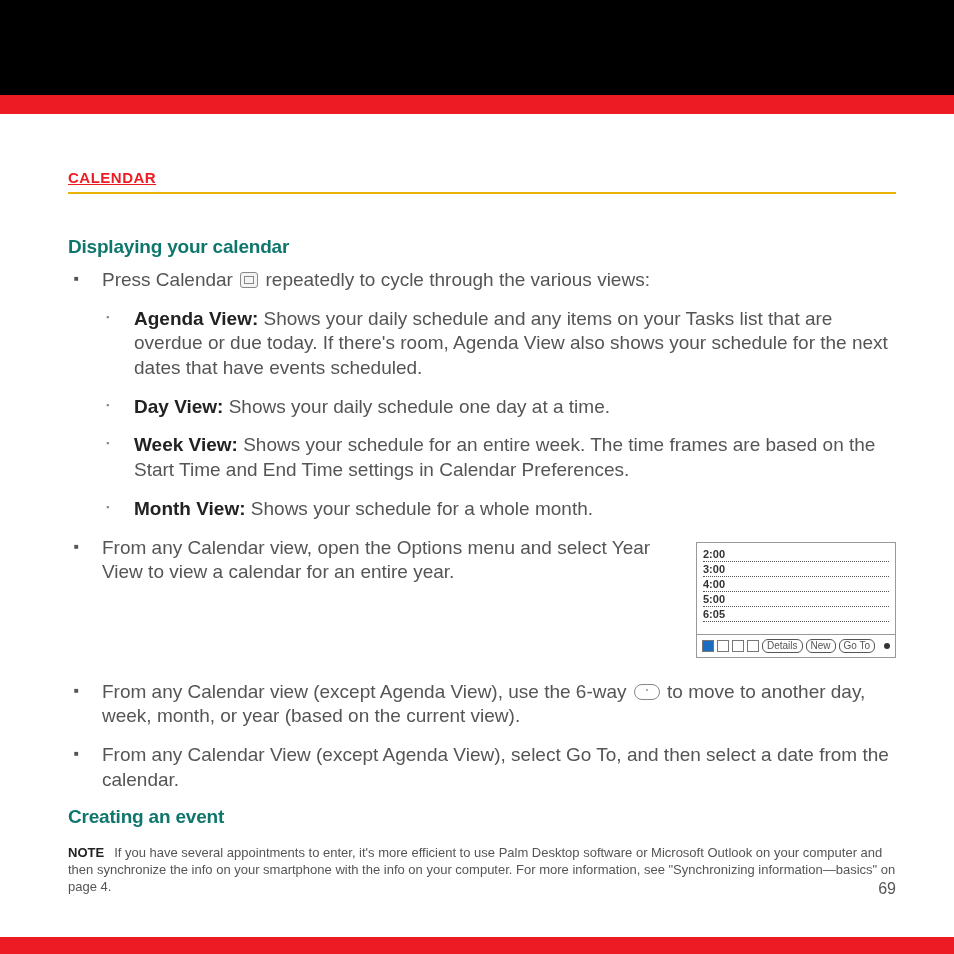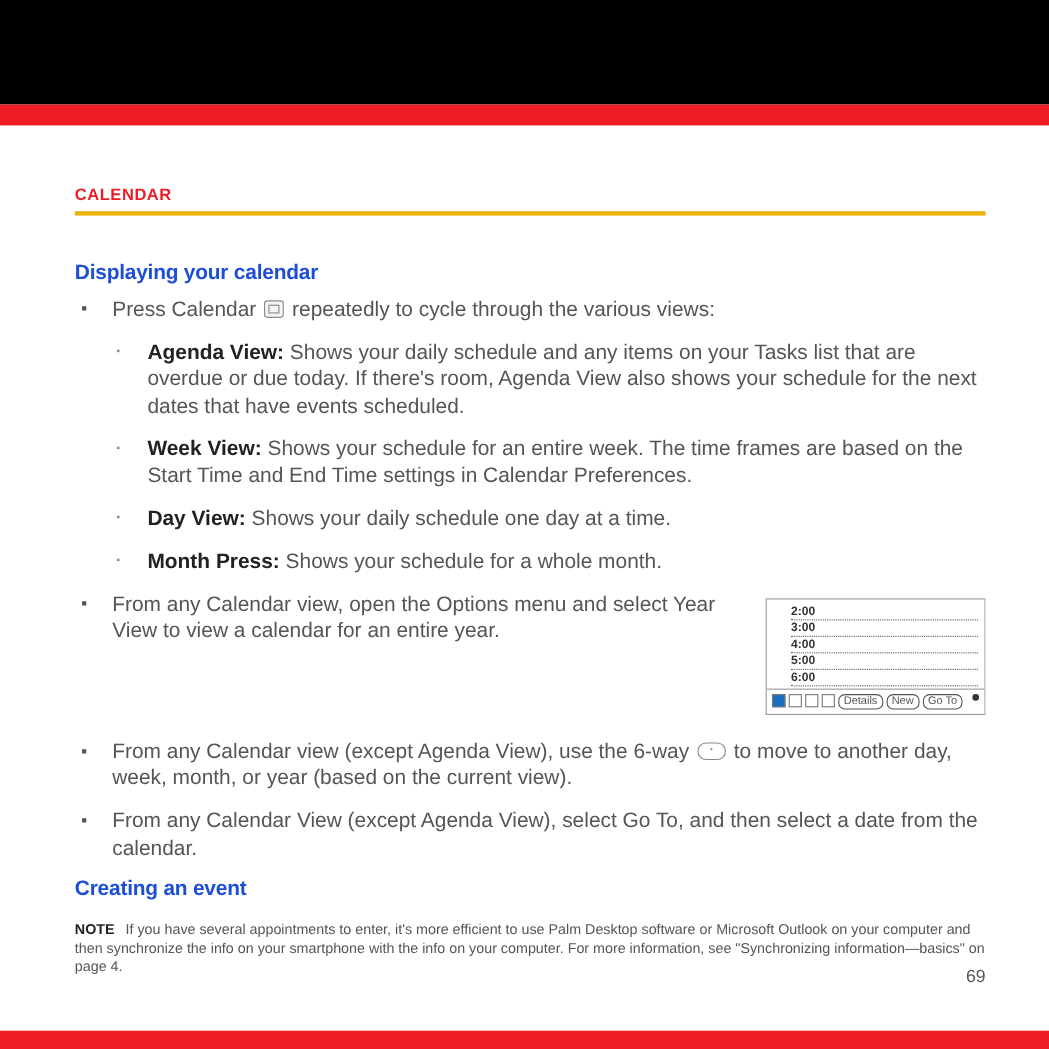--- a/index.html
+++ b/index.html
@@ -23,27 +23,28 @@
   .content {
     padding: 55px 58px 0 68px;
     color: #333;
   }
   .chapter-title {
     color: #ed1c24;
     font-weight: bold;
     font-size: 15px;
     letter-spacing: 0.5px;
     padding-bottom: 6px;
-    border-bottom: 4px solid #eab308;
+    border-bottom: 2px solid #eab308;
     margin-bottom: 42px;
+    text-decoration: underline;
   }
   .section-title {
     font-weight: bold;
     font-size: 19px;
-    color: #1d4ed8;
+    color: #0f766e;
     margin-bottom: 10px;
     font-family: Arial, sans-serif;
     font-stretch: condensed;
     letter-spacing: -0.2px;
   }
   .body-text {
     font-size: 19px;
     line-height: 1.3;
     color: #555;
     font-family: Arial, sans-serif;
@@ -125,29 +126,29 @@
   }
   .fig-rows {
     font-size: 11px;
     font-weight: bold;
     color: #333;
     padding: 4px 6px 2px 6px;
   }
   .fig-rows .row {
     border-bottom: 1px dotted #555;
     line-height: 14px;
-    margin-left: 16px;
   }
   .fig-toolbar {
     display: flex;
-    align-items: flex-start;
+    align-items: center;
     gap: 3px;
     padding: 4px 5px;
     border-top: 1px solid #999;
     font-size: 11px;
+    margin-top: 10px;
   }
   .fig-toolbar .vbox {
     display: inline-block;
     width: 12px;
     height: 12px;
     border: 1px solid #777;
   }
   .fig-toolbar .vbox.blue { background: #1b6dc1; }
   .fig-toolbar .pill {
     border: 1px solid #555;
@@ -203,39 +204,39 @@
 
   <ul class="list-level-1 body-text">
     <li>
       <span>Press Calendar </span><span class="inline-icon calendar"></span><span> repeatedly to cycle through the various views:</span>
 
       <ul class="list-level-2">
         <li>
           <span class="bold">Agenda View:</span><span> Shows your daily schedule and any items on your Tasks list that are overdue or due today. If there's room, Agenda View also shows your schedule for the next dates that have events scheduled.</span>
         </li>
         <li>
+          <span class="bold">Day View:</span><span> Shows your daily schedule one day at a time.</span>
+        </li>
+        <li>
           <span class="bold">Week View:</span><span> Shows your schedule for an entire week. The time frames are based on the Start Time and End Time settings in Calendar Preferences.</span>
         </li>
         <li>
-          <span class="bold">Day View:</span><span> Shows your daily schedule one day at a time.</span>
-        </li>
-        <li>
-          <span class="bold">Month Press:</span><span> Shows your schedule for a whole month.</span>
+          <span class="bold">Month View:</span><span> Shows your schedule for a whole month.</span>
         </li>
       </ul>
     </li>
 
     <li class="year-view-wrap">
       <div class="float-figure">
         <div class="fig-rows">
           <div class="row">2:00</div>
           <div class="row">3:00</div>
           <div class="row">4:00</div>
           <div class="row">5:00</div>
-          <div class="row">6:00</div>
+          <div class="row">6:05</div>
         </div>
         <div class="fig-toolbar">
           <span class="vbox blue"></span>
           <span class="vbox"></span>
           <span class="vbox"></span>
           <span class="vbox"></span>
           <span class="pill">Details</span>
           <span class="pill">New</span>
           <span class="pill">Go To</span>
           <span class="dot"></span>

